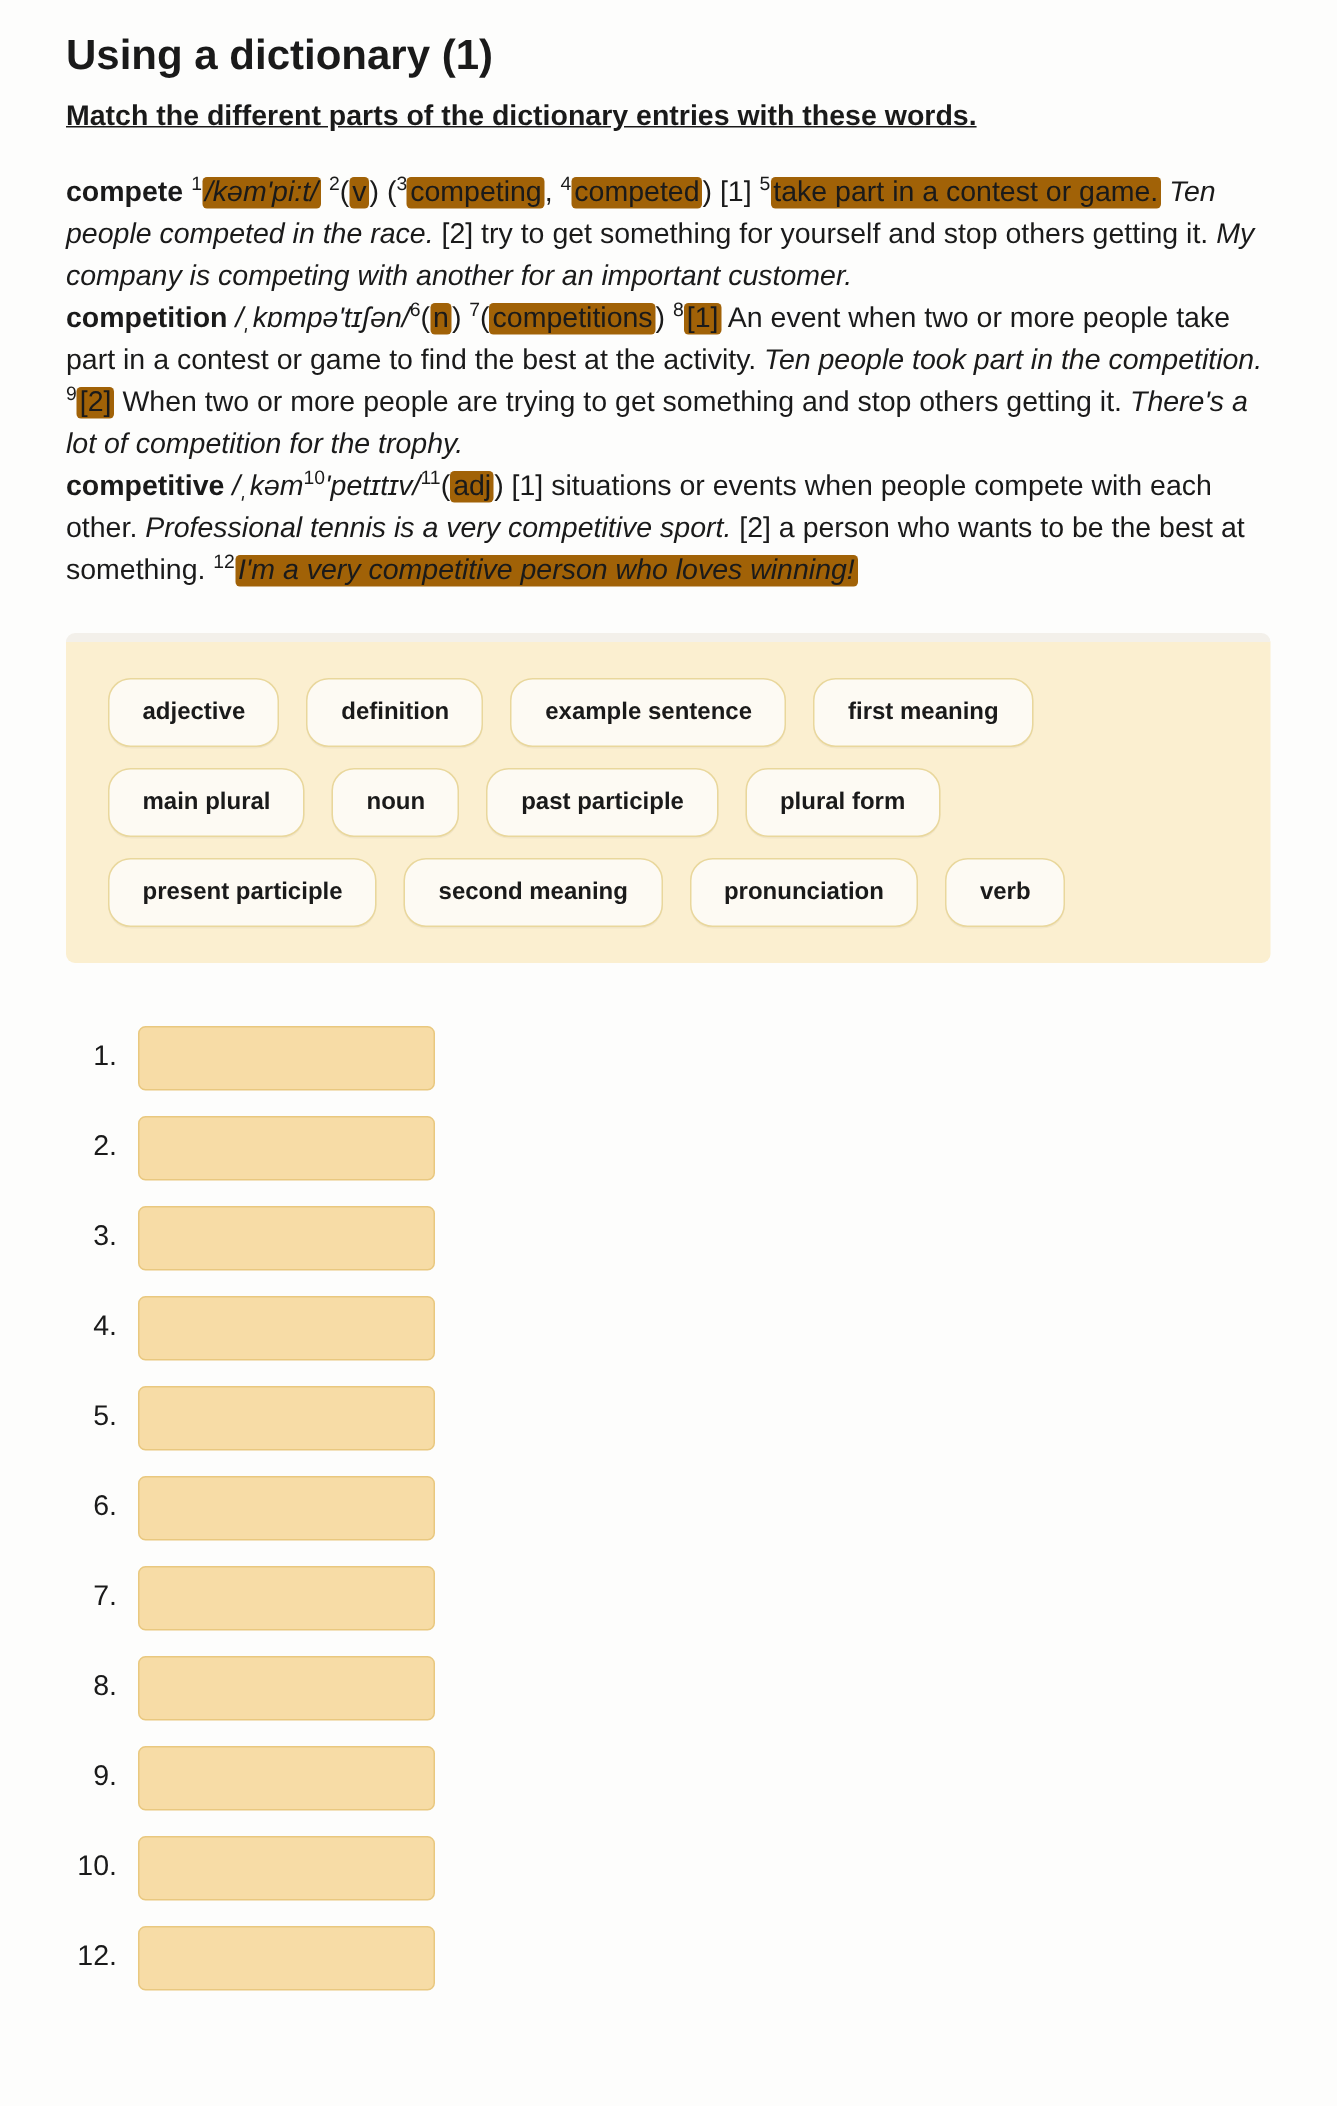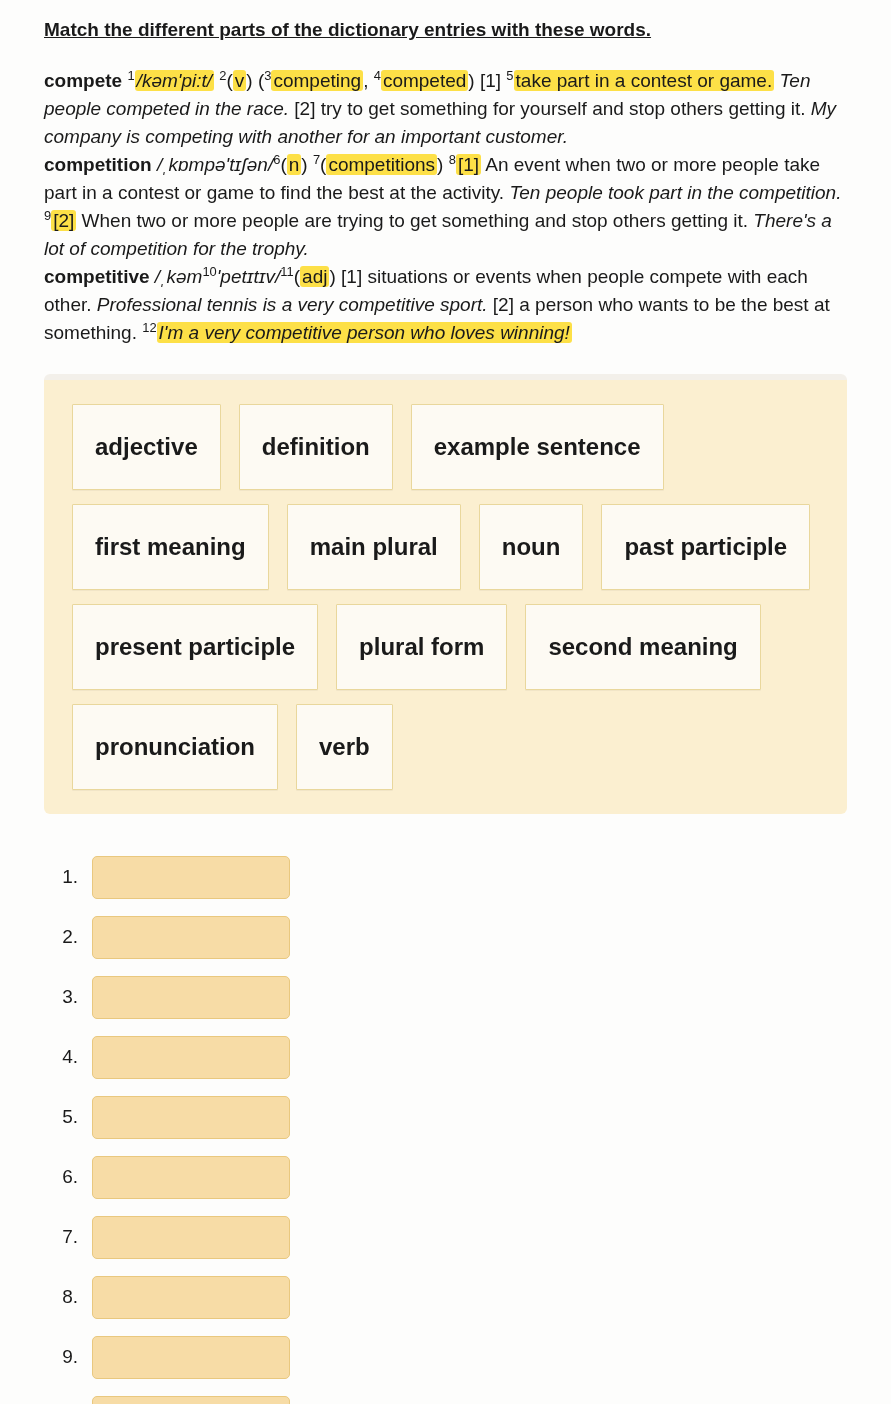--- a/index.html
+++ b/index.html
@@ -31,43 +31,43 @@
     line-height: 1.48;
   }
   .dict b { font-weight: 700; text-align: center; }
   .dict i { font-style: italic; }
   sup {
     font-size: 0.68em;
     vertical-align: super;
     line-height: 0;
   }
   .hl {
-    background: #fde047;
+    background: #a16207;
     border-radius: 3px;
     padding: 0 2px;
   }
   .wordbank {
     margin-top: 26px;
     background: #fbefd0;
     border-radius: 6px;
     padding: 24px 28px;
     border-top: 6px solid #f3f0ea;
   }
   .chips {
     display: flex;
     flex-wrap: wrap;
     gap: 14px 18px;
   }
   .chip {
     background: #fdfaf3;
     border: 1px solid #e9d79c;
-    border-radius: 1px;
-    padding: 24px 22px;
+    border-radius: 15px;
+    padding: 10px 22px;
     font-weight: 700;
-    font-size: 24px;
+    font-size: 16px;
     color: #1a1a1a;
     cursor: grab;
     user-select: none;
     box-shadow: 0 1px 0 rgba(0,0,0,0.04);
   }
   .answers {
     margin-top: 42px;
   }
   .answer-row {
     display: flex;
@@ -85,20 +85,21 @@
     height: 41px;
     background: #f7dca6;
     border: 1px solid #e9c87f;
     border-radius: 5px;
   }
 </style>
 </head>
 <body>
 
 <div class="page">
+  <h1>Using a dictionary (1)</h1>
   <p class="instructions">Match the different parts of the dictionary entries with these words.</p>
 
   <div class="dict">
     
     <b>compete</b>
     <sup>1</sup><i class="hl">/kəm'pi:t/</i>
     <sup>2</sup>(<span class="hl">v</span>)
     (<sup>3</sup><span class="hl">competing</span><span>, </span><sup>4</sup><span class="hl">competed</span>)<span> [1] </span><sup>5</sup><span class="hl">take part in a contest or game.</span><i> Ten people competed in the race.</i><span> [2] try to get something for yourself and stop others getting it. </span><i>My company is competing with another for an important customer.</i>
     <br>
     
@@ -113,22 +114,22 @@
 
   <div class="wordbank">
     <div class="chips" id="chips">
         <div class="chip">adjective</div>
         <div class="chip">definition</div>
         <div class="chip">example sentence</div>
         <div class="chip">first meaning</div>
         <div class="chip">main plural</div>
         <div class="chip">noun</div>
         <div class="chip">past participle</div>
+        <div class="chip">plural form</div>
         <div class="chip">present participle</div>
-        <div class="chip">plural form</div>
         <div class="chip">second meaning</div>
         <div class="chip">pronunciation</div>
         <div class="chip">verb</div>
       </div>
   </div>
 
   <div class="answers" id="answers">
       <div class="answer-row">
         <div class="answer-num">1.</div>
         <div class="answer-slot"></div>

